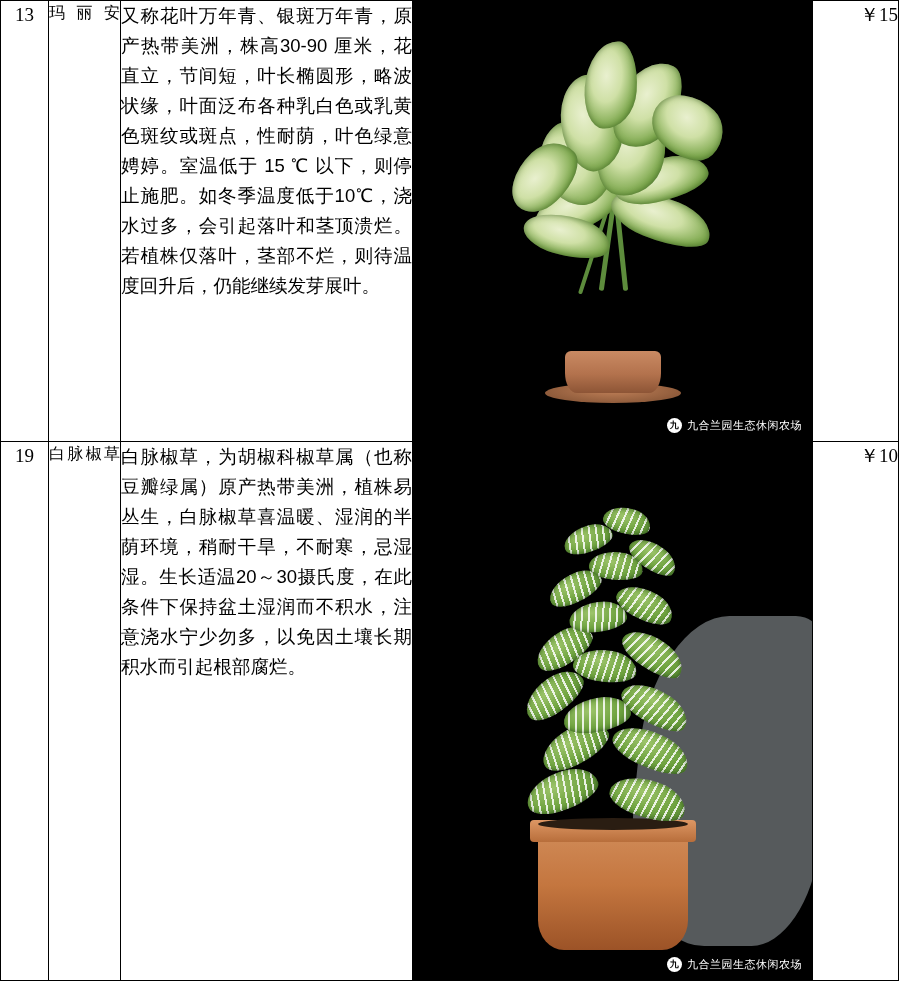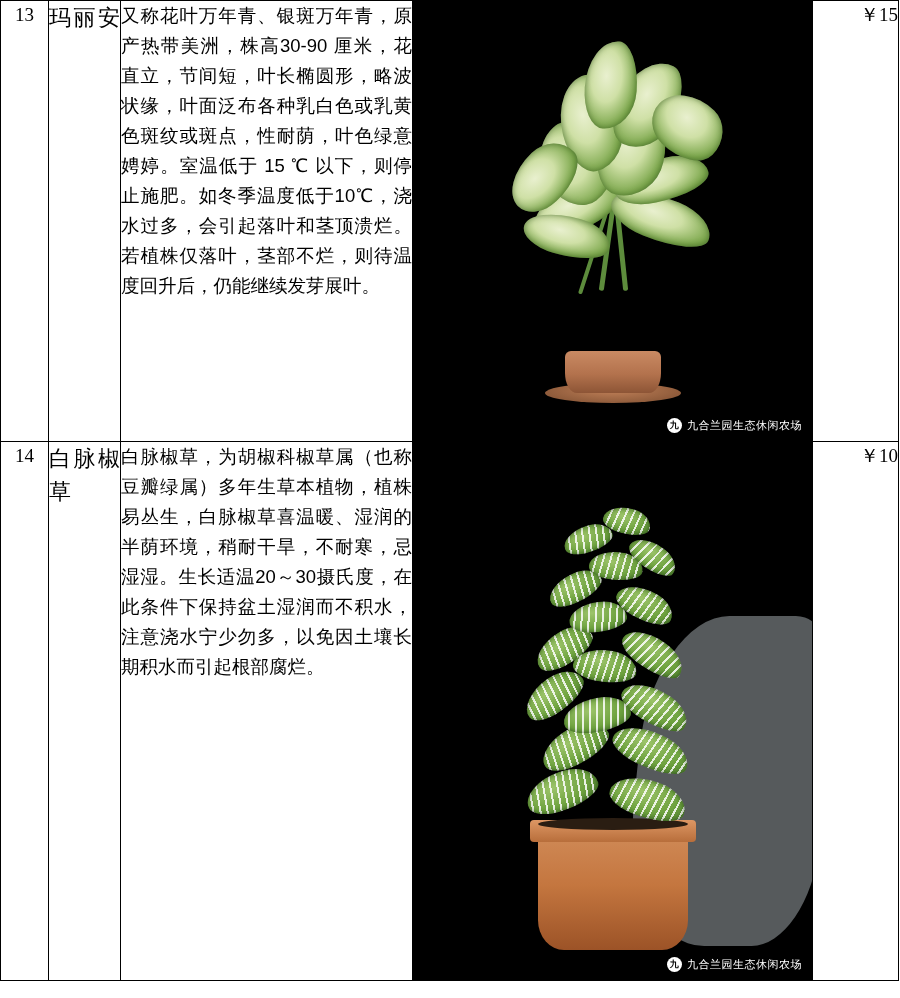--- a/index.html
+++ b/index.html
@@ -37,21 +37,21 @@
   .col-price { width: 86px; }
 
   .cell-index {
     text-align: center;
     font-size: 19px;
     line-height: 1.45;
     padding: 8px 2px 0 2px;
     font-family: "Liberation Serif", serif;
   }
   .cell-name {
-    font-size: 22px;
+    font-size: 16px;
     line-height: 1.5;
     padding: 8px 8px 0 8px;
     text-align: justify;
     text-align-last: justify;
     font-family: Liberation Sans, sans-serif;
   }
   .cell-desc {
     font-size: 18.5px;
     line-height: 1.62;
     padding: 8px 10px 8px 10px;
@@ -229,23 +229,23 @@
             <div class="watermark">
               <span class="wm-logo">九</span>
               <span>九合兰园生态休闲农场</span>
             </div>
           </div>
         </td>
         <td class="cell-price">￥15</td>
       </tr>
 
       <tr>
-        <td class="cell-index">14</td>
+        <td class="cell-index">19</td>
         <td class="cell-name">白脉椒草</td>
-        <td class="cell-desc">白脉椒草，为胡椒科椒草属（也称豆瓣绿属）多年生草本植物，植株易丛生，白脉椒草喜温暖、湿润的半荫环境，稍耐干旱，不耐寒，忌湿湿。生长适温20～30摄氏度，在此条件下保持盆土湿润而不积水，注意浇水宁少勿多，以免因土壤长期积水而引起根部腐烂。</td>
+        <td class="cell-desc">白脉椒草，为胡椒科椒草属（也称豆瓣绿属）原产热带美洲，植株易丛生，白脉椒草喜温暖、湿润的半荫环境，稍耐干旱，不耐寒，忌湿湿。生长适温20～30摄氏度，在此条件下保持盆土湿润而不积水，注意浇水宁少勿多，以免因土壤长期积水而引起根部腐烂。</td>
         <td class="cell-image">
           <div class="photo r14">
             <div class="shadow14"></div>
             <div class="pot14"></div>
             <div class="pot14rim"></div>
             <div class="soil14"></div>
 
             <div class="leaf14" style="left:112px; top:330px; width:74px; height:38px; transform:rotate(-20deg);"></div>
             <div class="leaf14" style="left:196px; top:338px; width:78px; height:38px; transform:rotate(18deg);"></div>
             <div class="leaf14" style="left:126px; top:286px; width:72px; height:36px; transform:rotate(-28deg);"></div>

